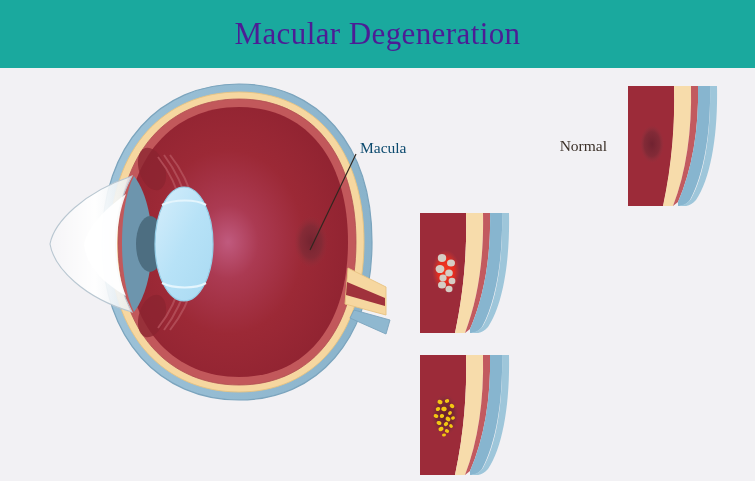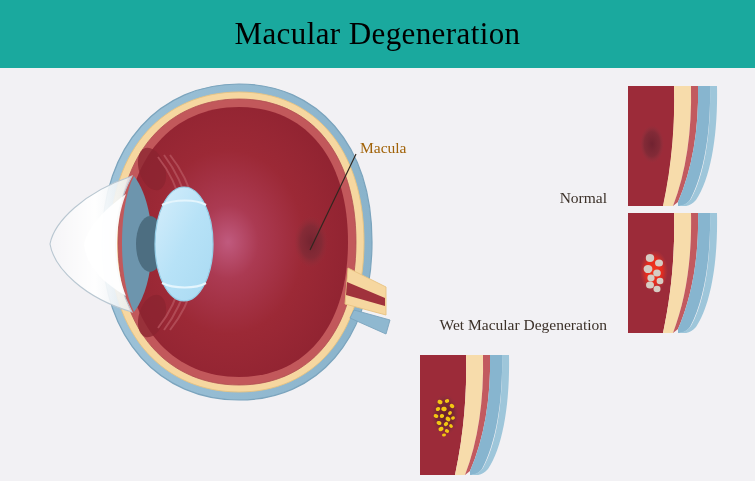--- a/index.html
+++ b/index.html
@@ -26,21 +26,21 @@
     left: 0;
     top: 0;
     width: 755px;
     height: 68px;
     background: #1aa99e;
     display: flex;
     align-items: center;
     justify-content: center;
   }
   #header-title {
-    color: #000000;
+    color: #4c1d95;
     font-family: "Liberation Serif", "DejaVu Serif", serif;
     font-size: 31px;
     font-weight: normal;
     letter-spacing: 0.4px;
     line-height: 1;
     margin: 0;
     padding: 0 0 2px 0;
   }
   
   #eye-diagram {
@@ -48,32 +48,32 @@
     left: 34px;
     top: 72px;
     width: 380px;
     height: 340px;
   }
   #macula-label {
     position: absolute;
     left: 360px;
     top: 139px;
     font-size: 15.5px;
-    color: #a16207;
+    color: #0c4a6e;
     white-space: nowrap;
     font-family: "Liberation Serif", "DejaVu Serif", serif;
   }
   
   .panel-row {
     position: absolute;
     left: 420px;
     width: 335px;
     height: 120px;
     display: flex;
-    align-items: flex-end;
+    align-items: center;
   }
   #panel-row-normal { top: 86px; }
   #panel-row-wet    { top: 213px; }
   #panel-row-dry    { top: 355px; }
 
   .panel-label {
     flex: 1 1 auto;
     text-align: right;
     padding-right: 21px;
     font-size: 15.5px;
@@ -244,21 +244,20 @@
           <path d="M82 0 L89 0 C90 48 83 92 68 114 C63 120 57 121 50 120
                    C56 119 60 117 63 113 C77 88 83 46 82 0 Z" fill="#9ec6da"></path>
 
           <ellipse cx="24" cy="58" rx="12" ry="19" fill="url(#normalSpot)"></ellipse>
         </g>
       </svg>
     </div>
   </div>
 
   <div id="panel-row-wet" class="panel-row">
-    <div class="panel-label">Wet Macular Degeneration</div>
     <div class="panel-figure">
       <svg width="127" height="120" viewBox="0 0 127 120">
         <defs>
           <clipPath id="clipWet">
             <rect x="0" y="0" width="127" height="120"></rect>
           </clipPath>
           <radialGradient id="wetSpot" cx="50%" cy="50%" r="50%">
             <stop offset="0%" stop-color="#f23a20"></stop>
             <stop offset="58%" stop-color="#ea2b1c" stop-opacity="0.95"></stop>
             <stop offset="100%" stop-color="#c33a36" stop-opacity="0"></stop>

